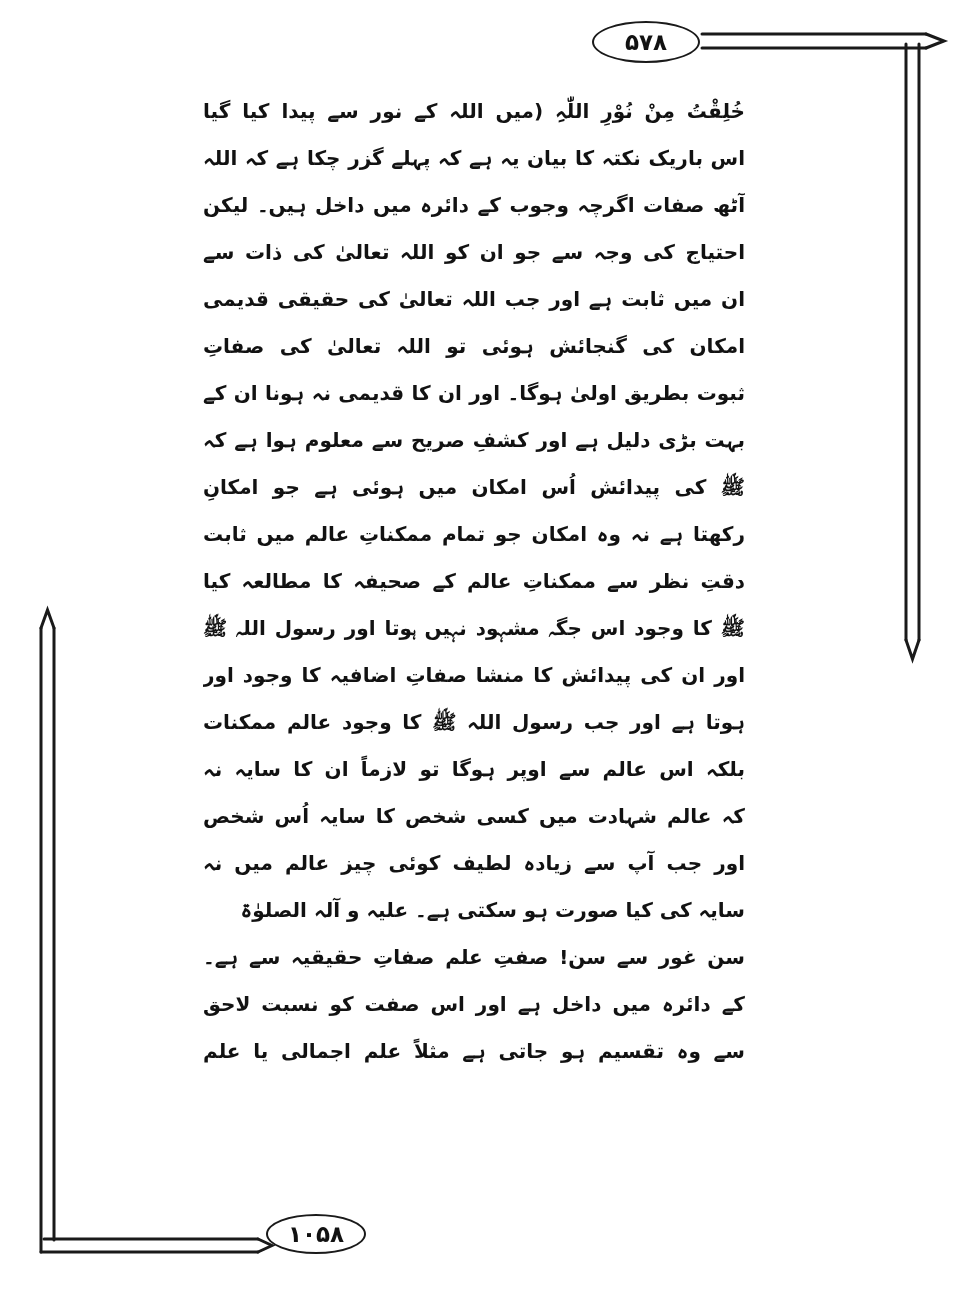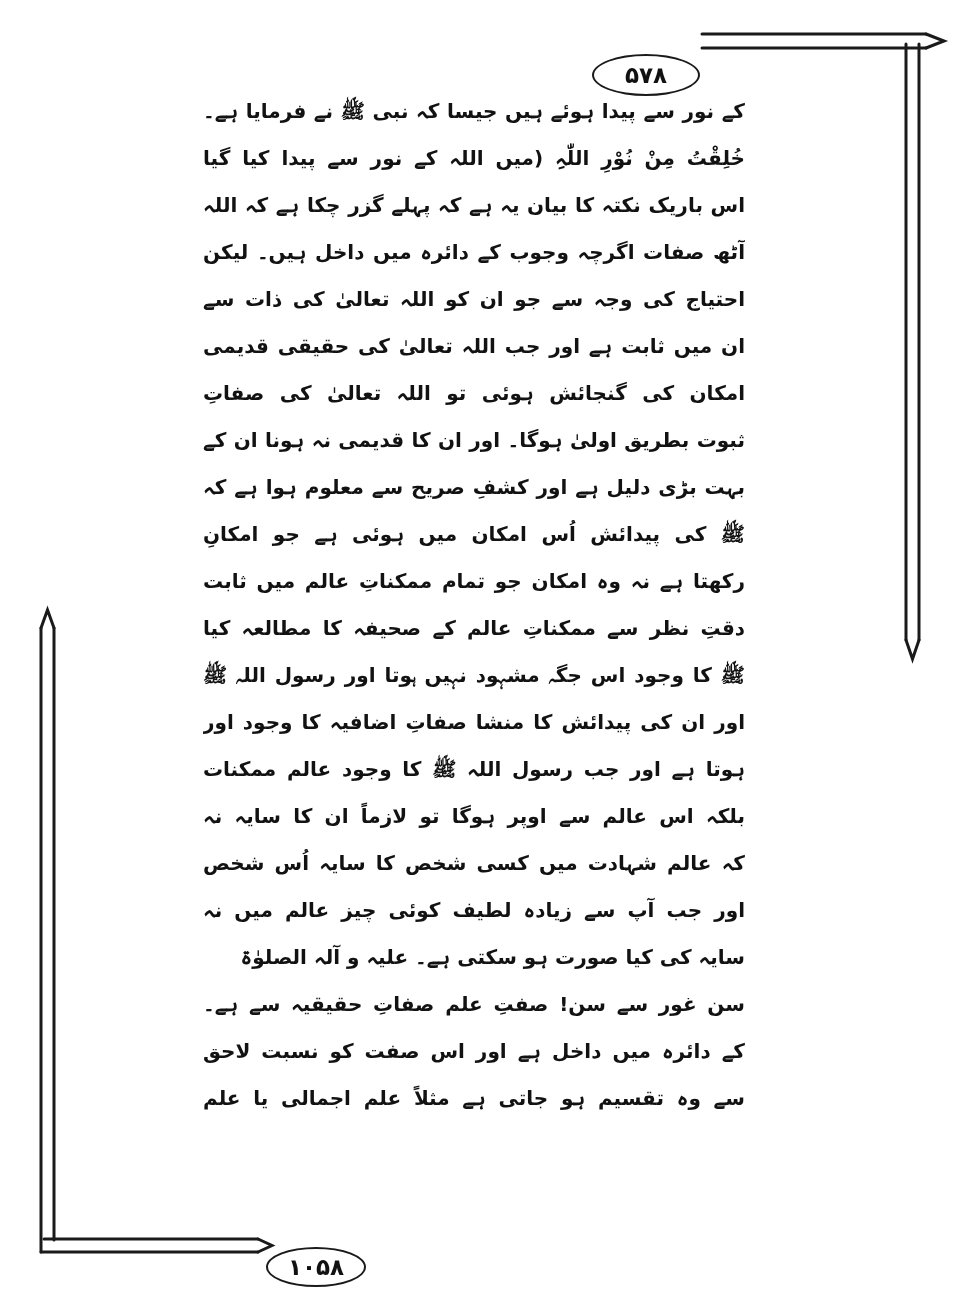--- a/index.html
+++ b/index.html
@@ -33,21 +33,20 @@
     border-radius: 50%;
     display: flex;
     align-items: center;
     justify-content: center;
     font-weight: 700;
     font-size: 23px;
     letter-spacing: 2px;
     background: #ffffff;
     color: #111;
     box-sizing: border-box;
-    margin-top: 33px;
   }
   .cartouche.top {
     left: 592px;
     top: 21px;
     width: 108px;
     height: 42px;
   }
   .cartouche.bottom {
     left: 266px;
     top: 1214px;
@@ -107,21 +106,20 @@
       <path d="M41 1252 H258"></path>
       <path d="M258 1239 L272 1245.5 L258 1252"></path>
     </g>
   </svg>
 
   <div class="cartouche top">
     <span>۵۷۸</span>
   </div>
 
   <div class="text-block">
-    <div class="line">کے نور سے پیدا ہوئے ہیں جیسا کہ نبی ﷺ نے فرمایا ہے۔</div>
     <div class="line">خُلِقْتُ مِنْ نُوْرِ اللّٰہِ (میں اللہ کے نور سے پیدا کیا گیا ہوں) اور</div>
     <div class="line">اس باریک نکتہ کا بیان یہ ہے کہ پہلے گزر چکا ہے کہ اللہ تعالیٰ کی حقیقی</div>
     <div class="line">آٹھ صفات اگرچہ وجوب کے دائرہ میں داخل ہیں۔ لیکن اس</div>
     <div class="line">احتیاج کی وجہ سے جو ان کو اللہ تعالیٰ کی ذات سے ہے۔ امکان کی بُو</div>
     <div class="line">ان میں ثابت ہے اور جب اللہ تعالیٰ کی حقیقی قدیمی صفات میں</div>
     <div class="line">امکان کی گنجائش ہوئی تو اللہ تعالیٰ کی صفاتِ اضافیہ میں تو امکان کا</div>
     <div class="line">ثبوت بطریق اولیٰ ہوگا۔ اور ان کا قدیمی نہ ہونا ان کے امکان پر</div>
     <div class="line">بہت بڑی دلیل ہے اور کشفِ صریح سے معلوم ہوا ہے کہ رسول اللہ</div>
     <div class="line">ﷺ کی پیدائش اُس امکان میں ہوئی ہے جو امکانِ اضافیہ سے تعلق</div>
     <div class="line">رکھتا ہے نہ وہ امکان جو تمام ممکناتِ عالم میں ثابت ہے اور جتنا بھی</div>

